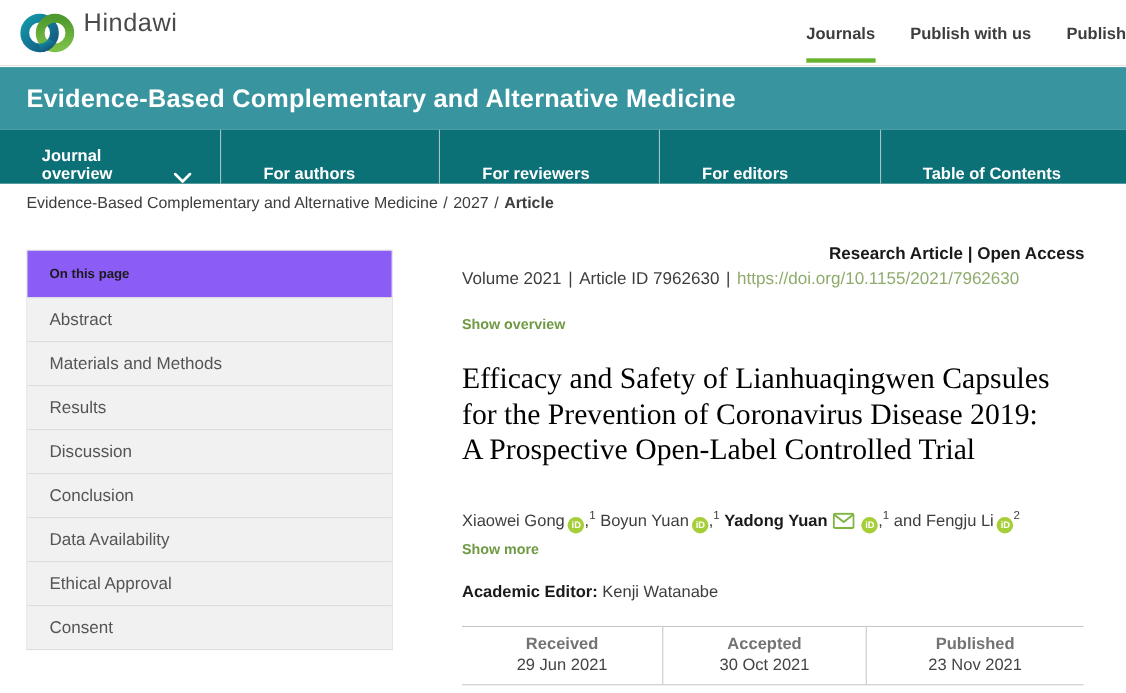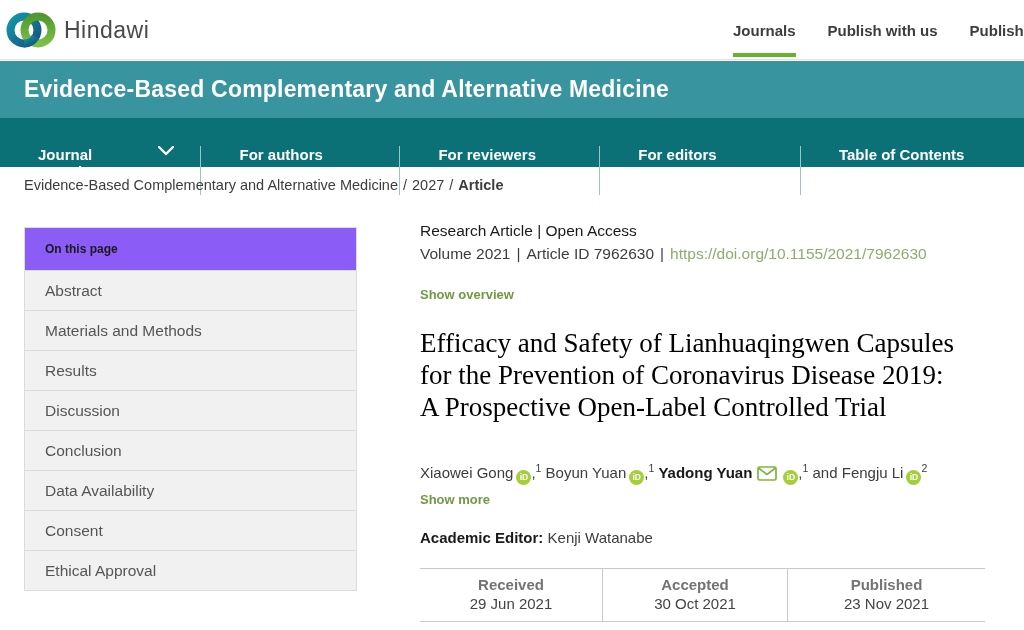--- a/index.html
+++ b/index.html
@@ -3,39 +3,39 @@
 <meta charset="utf-8">
 <style>
   * { margin:0; padding:0; box-sizing:border-box; }
   html,body { width:1024px; height:630px; overflow:hidden; background:#fff;
     font-family:"Liberation Sans", sans-serif; }
   .page { position:relative; width:1024px; height:630px; }
 
   
   .top-header { position:absolute; top:0; left:0; width:1024px; height:60px;
     background:#fff; border-bottom:1px solid #e3e3e3; }
-  .brand { position:absolute; left:6px; top:7px; display:flex; align-items:center; }
+  .brand { position:absolute; left:18px; top:7px; display:flex; }
   .brand-text { font-size:23px; color:#4a4a4a; margin-left:8px; letter-spacing:.5px; }
   .top-nav { position:absolute; left:733px; top:0; height:60px; display:flex;
     align-items:center; gap:32px; white-space:nowrap; }
   .top-nav-item { font-size:15px; color:#3d3d3d; font-weight:600; padding:18px 0 14px;
     cursor:pointer; border-bottom:4px solid transparent; }
   .top-nav-item.active { border-bottom-color:#67b32e; }
 
   
   .banner { position:absolute; top:61px; left:0; width:1024px; height:57px;
     background:#38949e; display:flex; align-items:center; }
   .banner h1 { color:#fff; font-size:23px; font-weight:700; margin-left:24px;
     letter-spacing:.2px; }
 
   
   .journal-nav { position:absolute; top:118px; left:0; width:1024px; height:49px;
     background:#0c7077; display:flex; }
-  .journal-nav-item { height:49px; display:flex; align-items:flex-start;
-    color:#fff; font-weight:700; font-size:15px; padding-left:38px; cursor:pointer;margin-top:28px; }
+  .journal-nav-item { height:49px; display:flex; align-items:flex-end;
+    color:#fff; font-weight:700; font-size:15px; padding-left:38px; cursor:pointer; }
   .journal-nav-item + .journal-nav-item { border-left:1px solid #9fc3c7; }
   .jn-0 { width:232px; } .jn-1 { width:230px; } .jn-2 { width:231px; }
   .jn-3 { width:232px; } .jn-4 { width:260px; }
   .chevron { margin-left:auto; margin-right:26px; display:inline-flex; }
 
   
   .breadcrumb { position:absolute; top:177px; left:24px; font-size:14.5px; color:#3d3d3d; }
   .breadcrumb .sep { margin:0 5px; }
   .breadcrumb .current { font-weight:700; }
   .breadcrumb .crumb { cursor:pointer; }
@@ -44,21 +44,21 @@
   .sidebar { position:absolute; top:227px; left:24px; width:333px;
     border:1px solid #dcdcdc; background:#fff; }
   .sidebar-title { height:42px; display:flex; align-items:center; padding-left:20px;
     font-size:12px; font-weight:700; color:#1a1a1a; background:#8b5cf6; }
   .sidebar-item { height:40px; display:flex; align-items:center; padding-left:20px;
     font-size:15.5px; color:#555; background:#f1f1f1; border-top:1px solid #dcdcdc;
     cursor:pointer; }
 
   
   .main { position:absolute; top:222px; left:420px; width:566px; }
-  .type-line { font-size:15.5px; font-weight:400; color:#1a1a1a; }
+  .type-line { font-size:15.5px; font-weight:700; color:#1a1a1a;text-align:right; }
   .meta-line { font-size:15.5px; color:#3d3d3d; margin-top:5px; }
   .meta-line .pipe { margin:0 6px; color:#3d3d3d; }
   .doi-link { color:#8fac6d; text-decoration:none; cursor:pointer; }
   .show-citation { margin-top:24px; font-size:13px; font-weight:700; color:#6f9a43;
     cursor:pointer; display:inline-block; }
   .article-title { margin-top:24px; width:535px;
     font-family:"Liberation Serif", serif; font-weight:400;
     font-size:27px; line-height:32px; color:#000; }
   .authors { margin-top:39px; font-size:15px; color:#3d3d3d; }
   .author-name.bold { font-weight:700; color:#1a1a1a; }
@@ -134,22 +134,22 @@
   </div>
 
   <div class="sidebar">
     <div class="sidebar-title">On this page</div>
     <div class="sidebar-item">Abstract</div>
     <div class="sidebar-item">Materials and Methods</div>
     <div class="sidebar-item">Results</div>
     <div class="sidebar-item">Discussion</div>
     <div class="sidebar-item">Conclusion</div>
     <div class="sidebar-item">Data Availability</div>
+    <div class="sidebar-item">Ethical Approval</div>
     <div class="sidebar-item">Consent</div>
-    <div class="sidebar-item">Ethical Approval</div>
 
   </div>
 
   <div class="main">
     <div class="type-line">
       <span>Research Article</span>
       <span>|</span>
       <span>Open Access</span>
     </div>
     <div class="meta-line">

